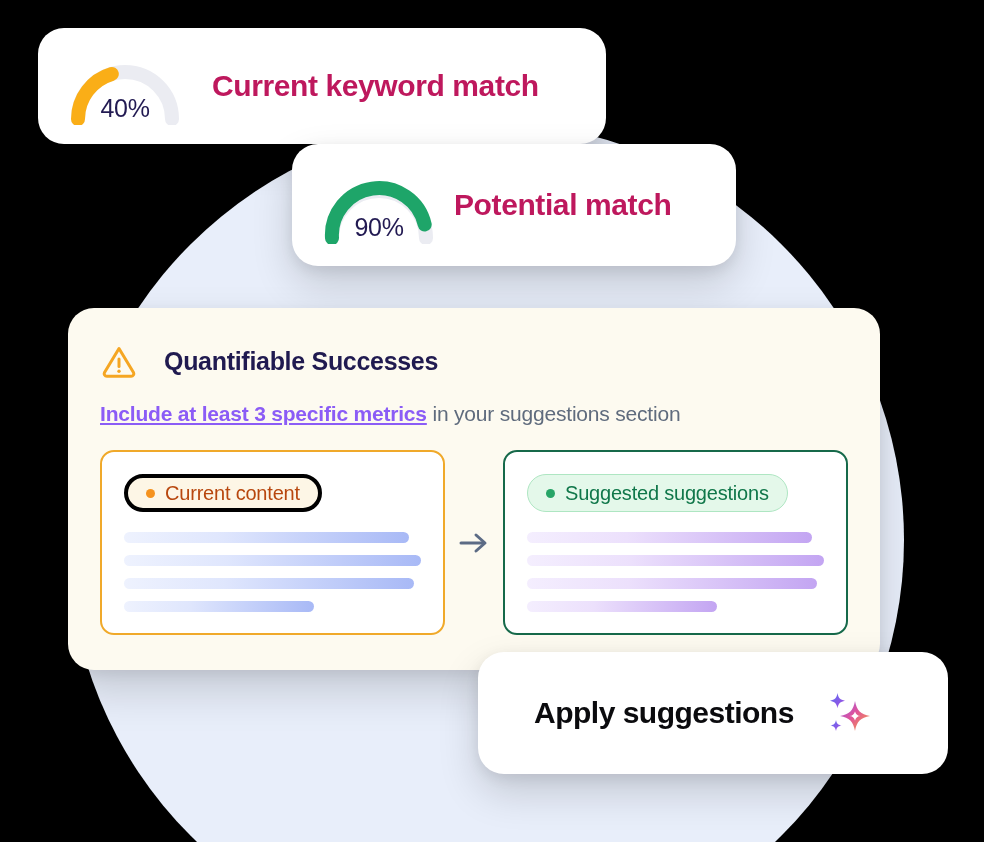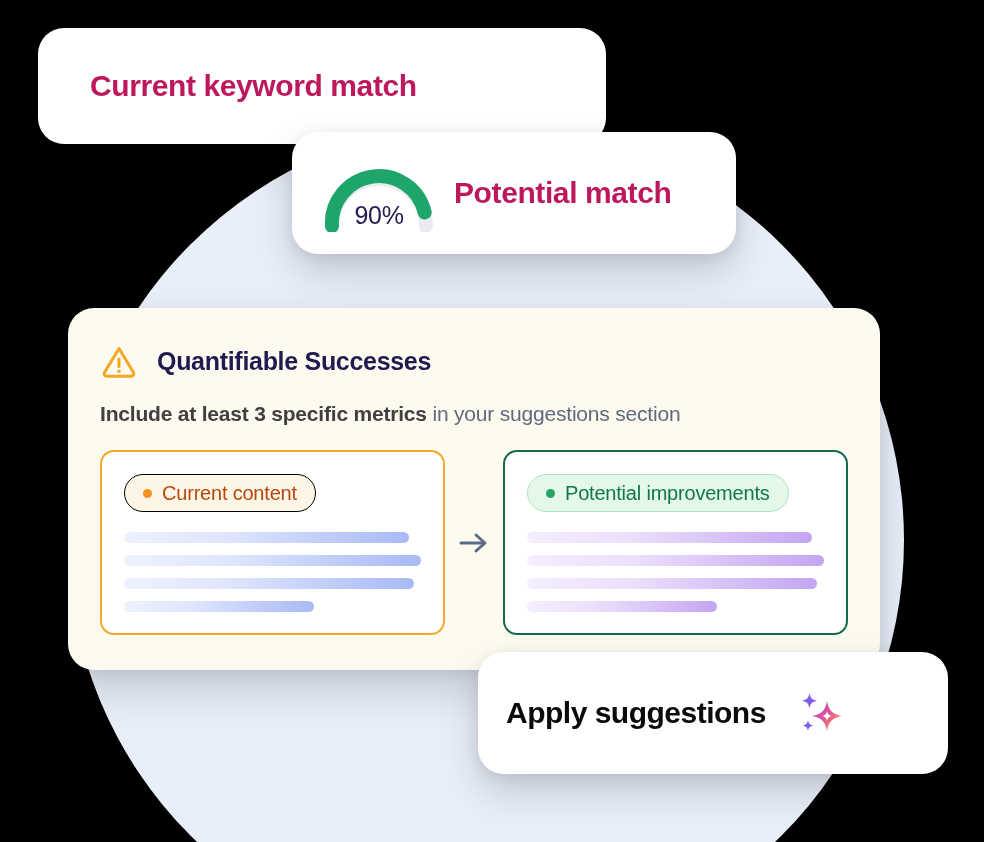--- a/index.html
+++ b/index.html
@@ -47,21 +47,21 @@
   #card-current-keyword {
     left: 38px;
     top: 28px;
     width: 568px;
     height: 116px;
     padding-left: 26px;
   }
 
   #card-potential-match {
     left: 292px;
-    top: 132px;
+    top: 144px;
     width: 444px;
     height: 122px;
     padding-left: 26px;
   }
 
   .gauge {
     position: relative;
     flex: 0 0 auto;
   }
   .gauge svg { display: block; }
@@ -97,41 +97,42 @@
     height: 362px;
     background: #fdfaf0;
     border-radius: 26px;
     box-shadow: 0 20px 44px rgba(0,0,0,0.16), 0 4px 14px rgba(0,0,0,0.07);
     padding: 34px 32px 0 32px;
   }
 
   .suggestion-head {
     display: flex;
     align-items: center;
-    gap: 19px;
+    gap: 26px;
   }
   .warning-icon { flex: 0 0 auto; display: block; }
 
   .suggestion-title {
     font-size: 25px;
     font-weight: bold;
     color: #201a50;
     letter-spacing: -0.3px;
   }
 
   .suggestion-desc {
     margin-top: 22px;
     font-size: 21px;
     color: #5f6b7d;
     letter-spacing: -0.2px;
     white-space: nowrap;
   }
   .suggestion-desc .strong {
     font-weight: bold;
-    color: #404040;
+    color: #8b5cf6;
+    text-decoration: underline;
   }
 
   
   .panels {
     margin-top: 24px;
     display: flex;
     align-items: stretch;
   }
 
   .panel {
@@ -150,21 +151,21 @@
     gap: 10px;
     height: 38px;
     padding: 0 18px;
     border-radius: 19px;
     font-size: 20px;
     letter-spacing: -0.2px;
     white-space: nowrap;
   }
   .pill-current {
     background: #fdf6e6;
-    border: 1px solid #000000;
+    border: 4px solid #000000;
     color: #b8470e;
   }
   .pill-suggested {
     background: #e4f8ea;
     border: 1px solid #aee6c2;
     color: #10774a;
   }
   .pill-dot { width: 9px; height: 9px; border-radius: 50%; flex: 0 0 auto; }
   .dot-orange { background: #f5921e; }
   .dot-green  { background: #27a567; }
@@ -187,40 +188,47 @@
 
   
   #btn-apply-suggestions {
     left: 478px;
     top: 652px;
     width: 470px;
     height: 122px;
     border-radius: 26px;
     display: flex;
     align-items: center;
-    padding: 0 34px 0 28px;
+    padding: 0 34px 0 56px;
     cursor: pointer;
   }
   .apply-label {
     font-size: 30px;
     font-weight: bold;
     color: #0b0b0e;
     letter-spacing: -0.5px;
     white-space: nowrap;
   }
   .sparkle-icon { margin-left: 28px; display: block; flex: 0 0 auto; }
 </style>
 </head>
 <body>
 
 <div id="stage">
 
   <div class="bg-circle"></div>
 
   <div class="card gauge-card" id="card-current-keyword">
+    <div class="gauge">
+      <svg width="122" height="78" viewBox="0 0 122 78">
+        <path d="M 14 72 A 47 47 0 0 1 108 72" fill="none" stroke="#ebecf2" stroke-width="14" stroke-linecap="round"></path>
+        <path d="M 14 72 A 47 47 0 0 1 47.8 27" fill="none" stroke="#faae17" stroke-width="14" stroke-linecap="round"></path>
+      </svg>
+      <div class="gauge-value">40%</div>
+    </div>
     <div class="gauge-label">Current keyword match</div>
   </div>
 
   <div class="card gauge-card" id="card-potential-match">
     <div class="gauge">
       <svg width="122" height="78" viewBox="0 0 122 78">
         <path d="M 14 72 A 47 47 0 0 1 108 72" fill="none" stroke="#ebecf2" stroke-width="14" stroke-linecap="round"></path>
         <path d="M 14 72 A 47 47 0 0 1 106.7 58.5" fill="none" stroke="#1ea569" stroke-width="14" stroke-linecap="round"></path>
       </svg>
       <div class="gauge-value">90%</div>
@@ -259,21 +267,21 @@
       <div class="arrow-gap">
         <svg width="30" height="24" viewBox="0 0 30 24">
           <line x1="2" y1="12" x2="25" y2="12" stroke="#5c6b85" stroke-width="3" stroke-linecap="round"></line>
           <polyline points="17,4 26,12 17,20" fill="none" stroke="#5c6b85" stroke-width="3" stroke-linecap="round" stroke-linejoin="round"></polyline>
         </svg>
       </div>
 
       <div class="panel panel-suggested">
         <div class="pill pill-suggested">
           <span class="pill-dot dot-green"></span>
-          <span>Potential improvements</span>
+          <span>Suggested suggestions</span>
         </div>
         <div class="lines">
           <div class="line line-purple" style="width:285px"></div>
           <div class="line line-purple" style="width:297px"></div>
           <div class="line line-purple" style="width:290px"></div>
           <div class="line line-purple" style="width:190px"></div>
         </div>
       </div>
 
     </div>

